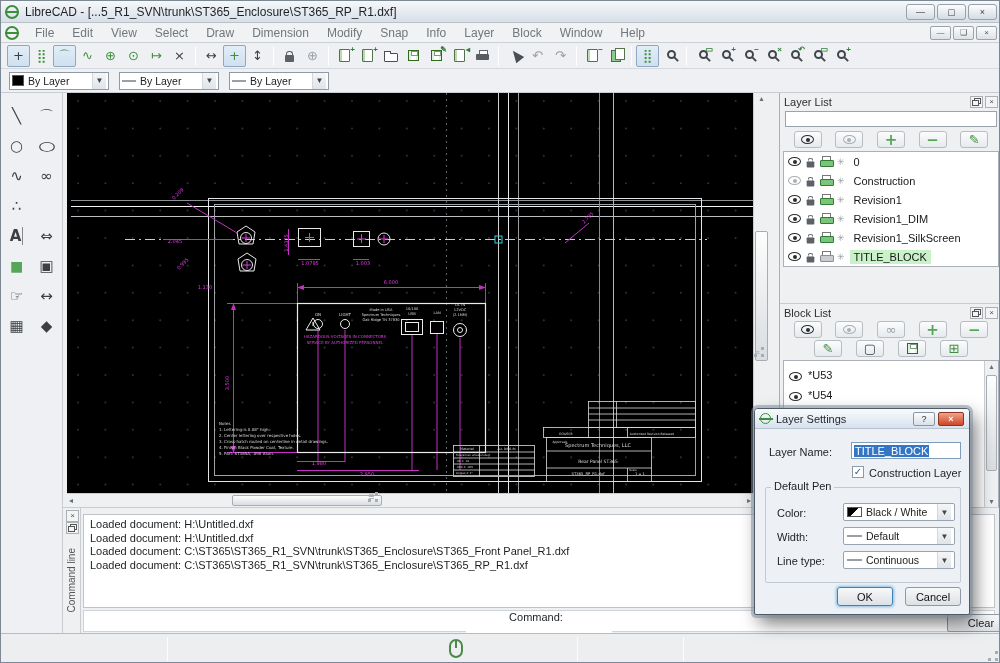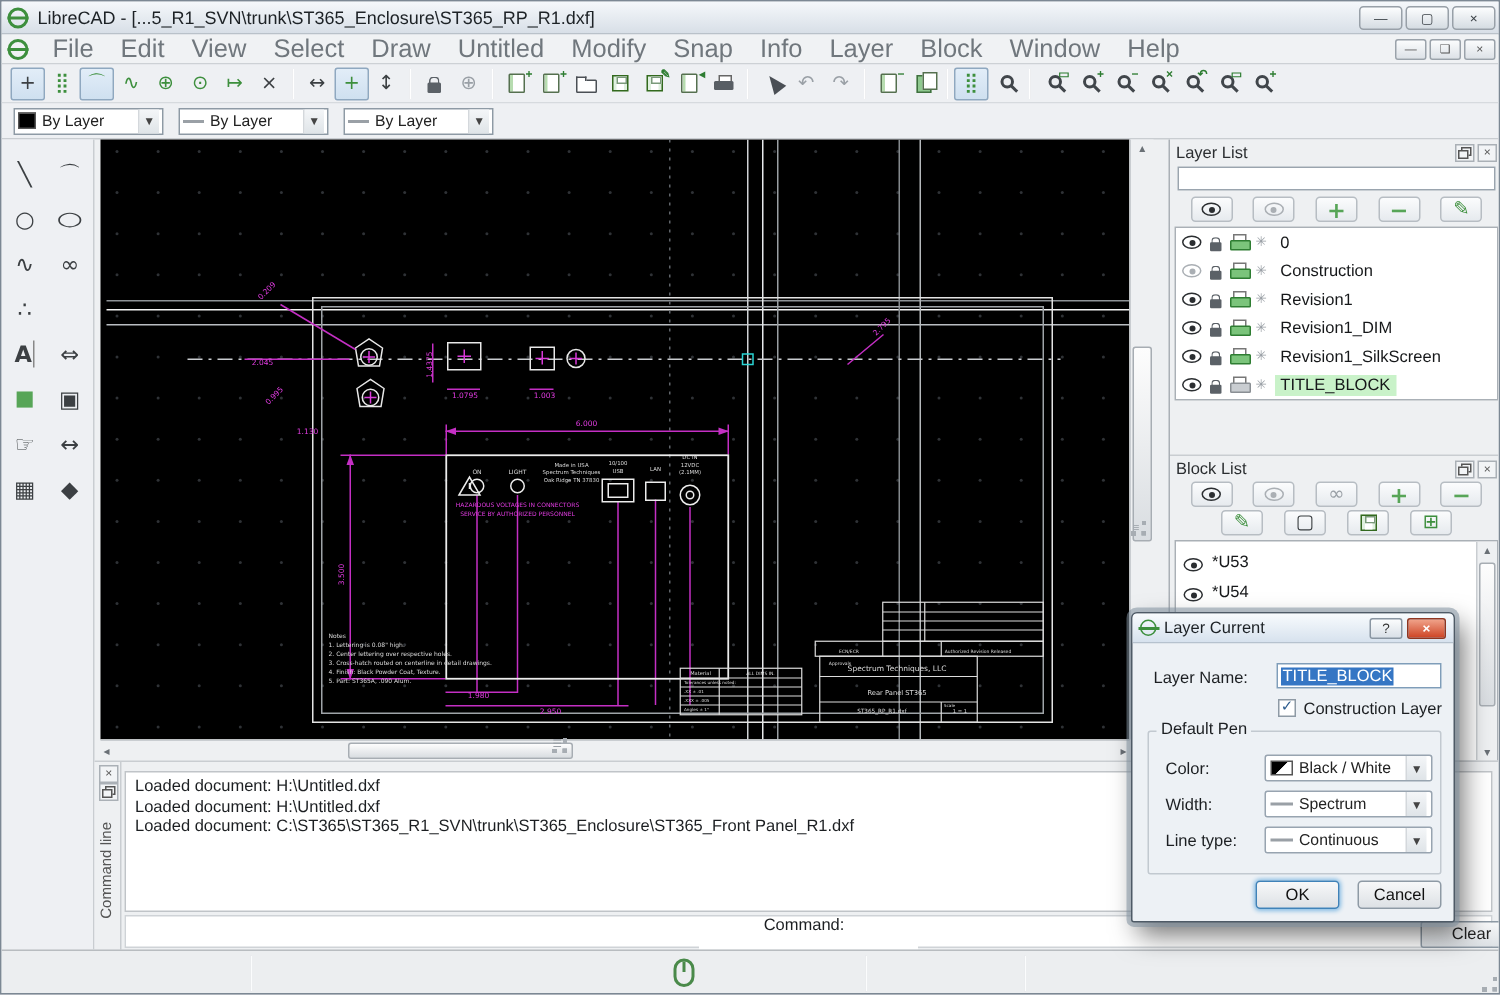--- a/index.html
+++ b/index.html
@@ -10,21 +10,21 @@
   #titlebar{position:absolute;left:0;top:0;width:1000px;height:22px;background:linear-gradient(#f5f8fb,#d8dfe7);border-bottom:1px solid #b9c1c9;display:flex;align-items:center;padding:0 4px;}
   .appicon{width:14px;height:14px;border:2px solid #3d8f3d;border-radius:50%;position:relative;flex:0 0 auto;}
   .appicon::after{content:"";position:absolute;left:-2px;top:4px;width:14px;height:2px;background:#3d8f3d;}
   #titlebar .title{font-size:12px;color:#1d2226;margin-left:6px;white-space:nowrap;}
   .wctrl{margin-left:auto;display:flex;gap:2px;}
   .wbtn{width:29px;height:16px;border:1px solid #98a0a8;border-radius:3px;background:linear-gradient(#fcfdfe,#d5dce2);font-size:9px;line-height:14px;text-align:center;color:#3c4248;}
 
   
   #menubar{position:absolute;left:0;top:22px;width:1000px;height:20px;background:#f0f2f4;border-bottom:1px solid #cdd1d5;display:flex;align-items:center;padding:0 4px;}
   #menus{display:flex;gap:2px;margin-left:8px;}
-  .menu-item{font-size:17px;color:#6b7artefact;color:#70777d;padding:2px 8px;}
+  .menu-item{font-size:12px;color:#6b7artefact;color:#70777d;padding:2px 8px;}
   .mdi{margin-left:auto;display:flex;gap:2px;}
   .mdibtn{width:21px;height:14px;border:1px solid #9aa2aa;border-radius:2px;background:linear-gradient(#fbfcfd,#dde2e7);font-size:8px;line-height:12px;text-align:center;color:#555;}
 
   
   #toolbar1{position:absolute;left:0;top:42px;width:1000px;height:26px;background:#eef0f3;border-bottom:1px solid #d6dade;display:flex;align-items:center;padding:0 6px;}
   .tsep{width:1px;height:20px;background:#c6cace;border-right:1px solid #fff;margin:0 4px;flex:0 0 auto;}
   .tbtn{width:23px;height:22px;border:1px solid transparent;background:none;border-radius:2px;position:relative;display:flex;align-items:center;justify-content:center;flex:0 0 auto;padding:0;}
   .tbtn.pressed{border:1px solid #8fa8c0;background:linear-gradient(#e2edf8,#cfe0f0);}
   .gi{font-family:"DejaVu Sans",sans-serif;font-size:13px;line-height:18px;}
   .c-dk{color:#3c4043}.c-gr{color:#3d8f3d}.c-gy{color:#9aa0a6}
@@ -158,21 +158,21 @@
   </div>
 
   <div id="menubar">
     <span class="appicon"></span>
     <nav id="menus">
         <span class="menu-item">File</span>
         <span class="menu-item">Edit</span>
         <span class="menu-item">View</span>
         <span class="menu-item">Select</span>
         <span class="menu-item">Draw</span>
-        <span class="menu-item">Untitled</span>
+        <span class="menu-item">Dimension</span>
         <span class="menu-item">Modify</span>
         <span class="menu-item">Snap</span>
         <span class="menu-item">Info</span>
         <span class="menu-item">Layer</span>
         <span class="menu-item">Block</span>
         <span class="menu-item">Window</span>
         <span class="menu-item">Help</span>
       </nav>
     <span class="mdi" id="mdi-controls">
         <span class="mdibtn">—</span>
@@ -1067,20 +1067,21 @@
       <span class="phbtn">×</span>
       <span class="phbtn">
           <span class="i-float"></span>
         </span>
       <span class="vt">Command line</span>
     </div>
     <div id="cmdlog">
         <div class="logline">Loaded document: H:\Untitled.dxf</div>
         <div class="logline">Loaded document: H:\Untitled.dxf</div>
         <div class="logline">Loaded document: C:\ST365\ST365_R1_SVN\trunk\ST365_Enclosure\ST365_Front Panel_R1.dxf</div>
+        <div class="logline">Loaded document: C:\ST365\ST365_R1_SVN\trunk\ST365_Enclosure\ST365_RP_R1.dxf</div>
       </div>
     <div id="cmdrow">
       <span class="cl">Command:</span>
       <input id="cmd-input" value="" style="">
     </div>
     <button id="clear-btn">Clear</button>
   </div>
 
   <div id="statusbar">
     <div class="sb-cell" style="left:6px;">
@@ -1102,42 +1103,42 @@
     <div class="sb-cell" style="left:688px;">
       <div>Current Layer</div>
       
     </div>
     <div class="grip"></div>
   </div>
 
   <div id="dialog">
     <div id="dlg-title">
       <span class="appicon" style="width:11px;height:11px;border-width:1.5px;"></span>
-      <span class="dt">Layer Current</span>
+      <span class="dt">Layer Settings</span>
       <span class="dlgbtn">?</span>
       <span class="dlgbtn close">×</span>
     </div>
     <span class="row-label" style="left:14px;top:37px;">Layer Name:</span>
     <div id="dlg-name">
       <span class="selected">TITLE_BLOCK</span>
     </div>
     <span class="chk">✓</span>
     <span class="row-label" style="left:114px;top:58px;">Construction Layer</span>
     <div class="grp"></div>
     <span class="grp-legend">Default Pen</span>
     <span class="row-label" style="left:22px;top:98px;">Color:</span>
     <div class="combo" style="left:88px;top:94px;">
       <span class="sw-bw"></span>
       <span class="ctext">Black / White</span>
       <span class="carrow">▼</span>
     </div>
     <span class="row-label" style="left:22px;top:122px;">Width:</span>
     <div class="combo" style="left:88px;top:118px;">
       <span class="sw-ln"></span>
-      <span class="ctext">Spectrum</span>
+      <span class="ctext">Default</span>
       <span class="carrow">▼</span>
     </div>
     <span class="row-label" style="left:22px;top:146px;">Line type:</span>
     <div class="combo" style="left:88px;top:142px;">
       <span class="sw-ln"></span>
       <span class="ctext">Continuous</span>
       <span class="carrow">▼</span>
     </div>
     <button class="dbtn focus" style="left:82px;">OK</button>
     <button class="dbtn" style="left:150px;">Cancel</button>

